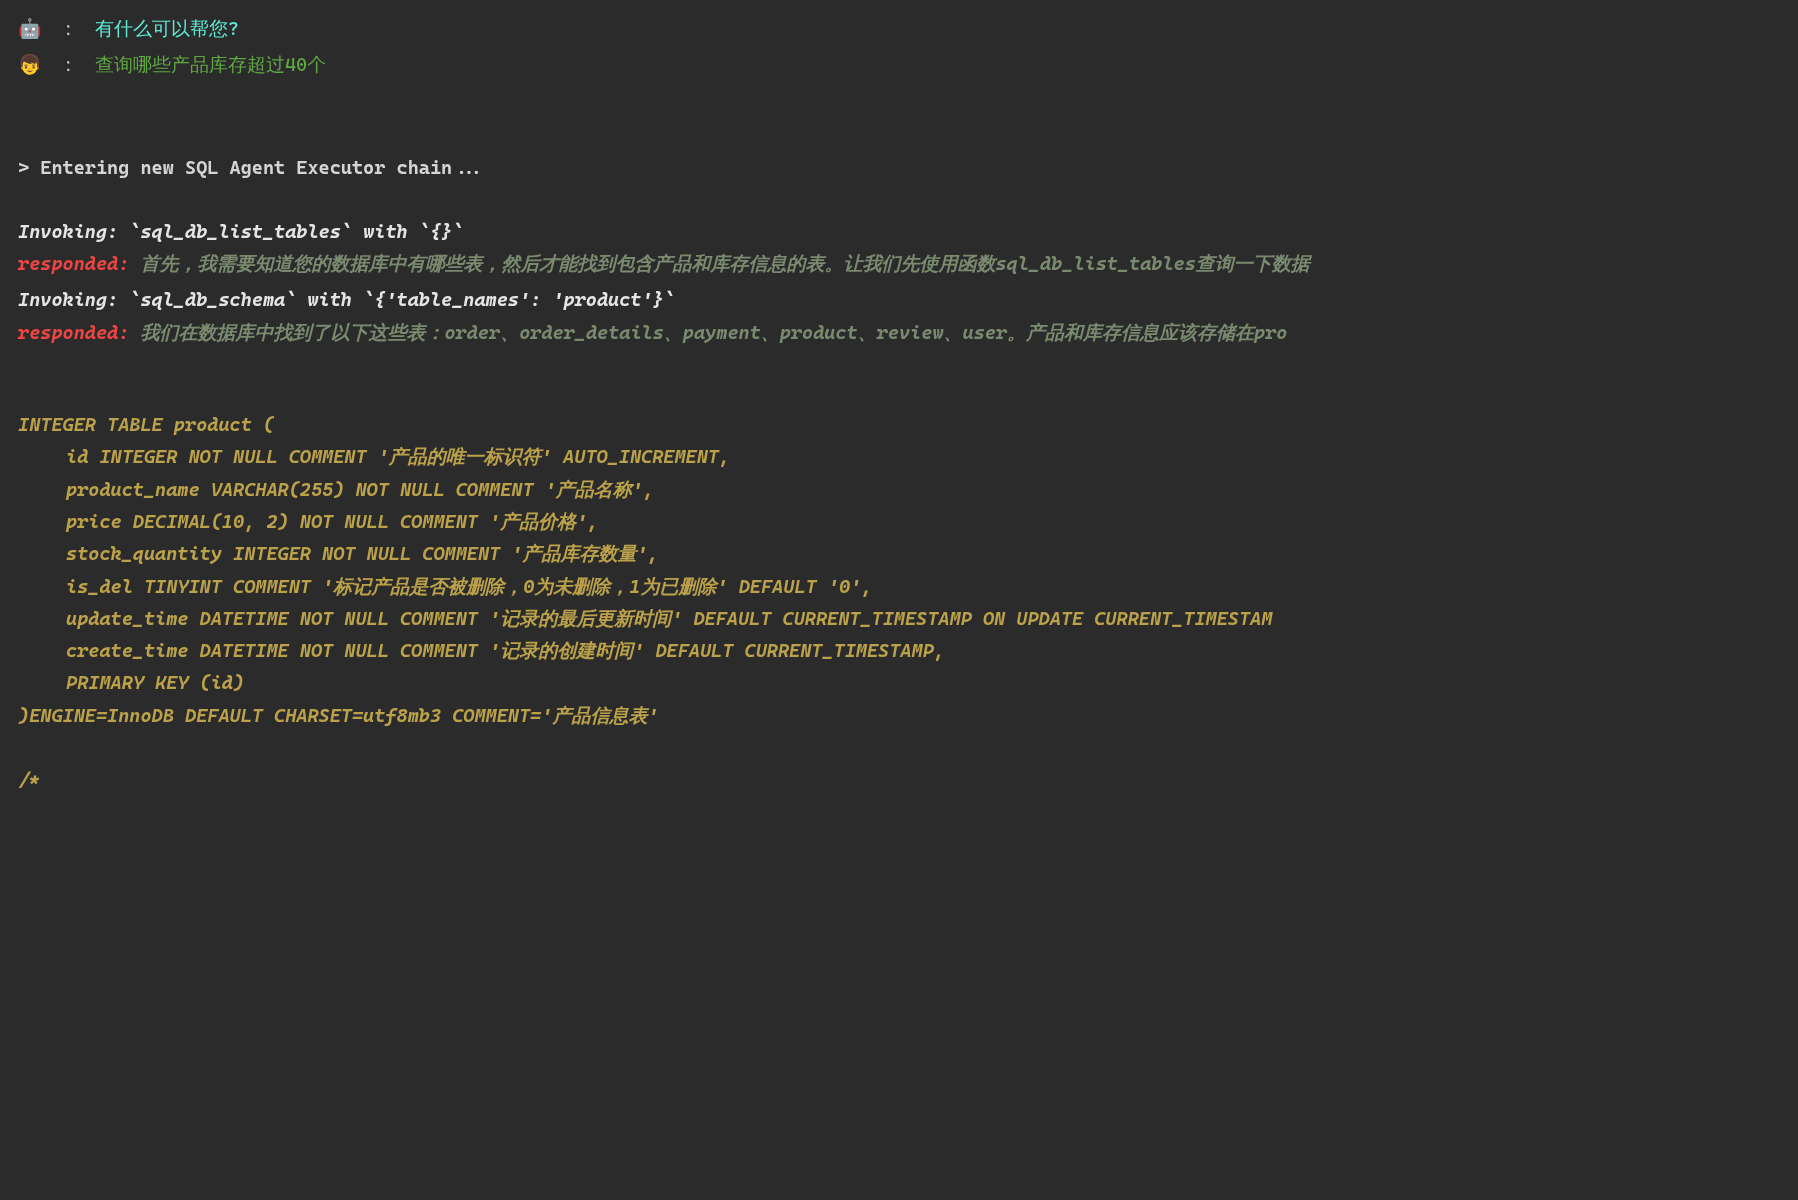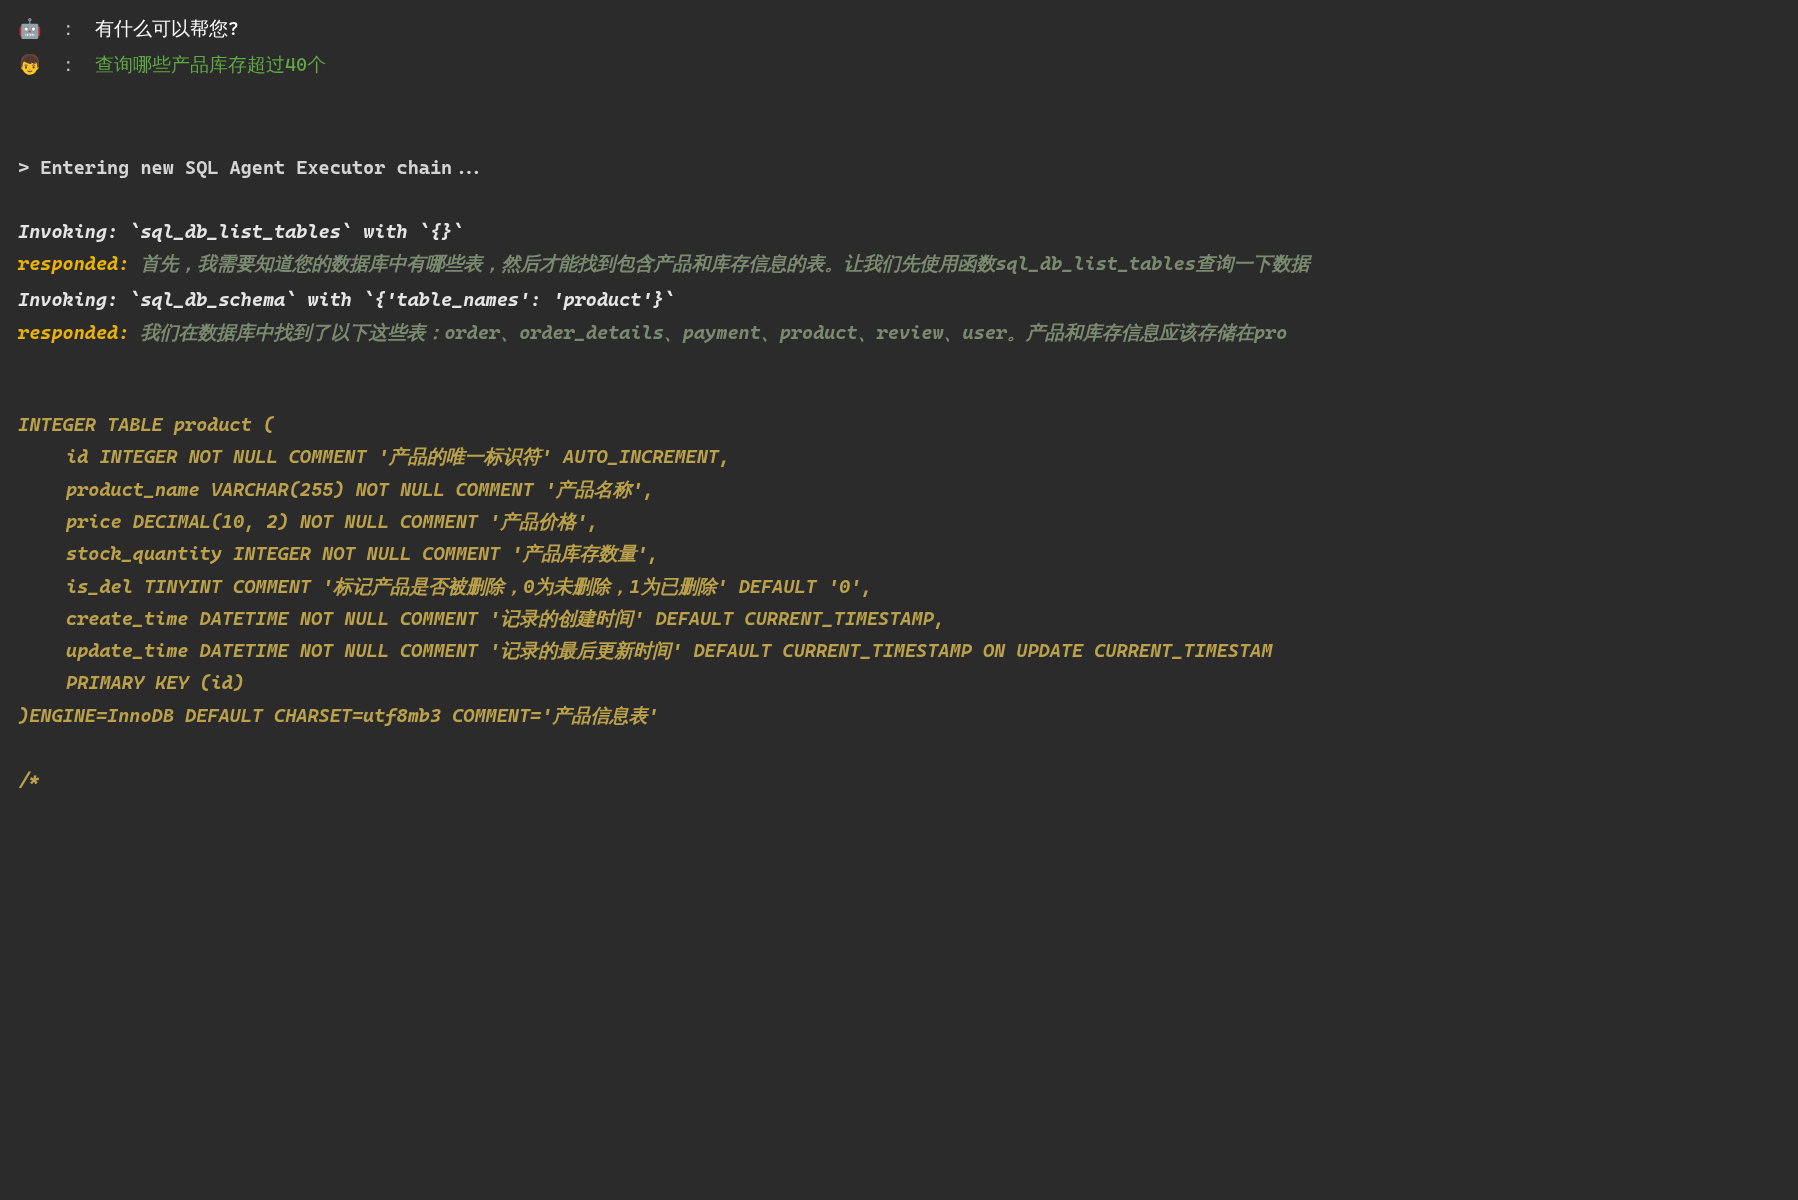--- a/index.html
+++ b/index.html
@@ -21,42 +21,42 @@
       margin-bottom: 4px;
     }
     .emoji {
       font-style: normal;
     }
     .colon {
       color: #c8c8c8;
       margin: 0 6px;
     }
     .bot-text {
-      color: #ffffff;
+      color: #5eead4;
     }
     .user-text {
       color: #5fa843;
     }
     .output-block {
       margin-top: 70px;
       font-weight: bold;
       font-style: italic;
     }
     .entering {
       color: #d4d4d4;
       font-style: normal;
       font-weight: bold;
       margin-bottom: 32px;
     }
     .invoking {
       color: #e5e5e5;
       font-style: italic;
     }
     .responded {
-      color: #eab308;
+      color: #ef4444;
       font-style: italic;
     }
     .responded-text {
       color: #7a8a6f;
     }
     .italic-fn {
       font-style: italic;
       text-align: right;
     }
     .tables-list {
@@ -117,20 +117,20 @@
     <span class="responded">responded:</span><span class="responded-text italic-fn"> 我们在数据库中找到了以下这些表：order、order_details、payment、product、review、user。产品和库存信息应该存储在pro</span>
   </div>
 
   <div class="schema-block">
     <div class="schema-line">INTEGER TABLE product (</div>
     <div class="schema-line indent">id INTEGER NOT NULL COMMENT '产品的唯一标识符' AUTO_INCREMENT, </div>
     <div class="schema-line indent">product_name VARCHAR(255) NOT NULL COMMENT '产品名称', </div>
     <div class="schema-line indent">price DECIMAL(10, 2) NOT NULL COMMENT '产品价格', </div>
     <div class="schema-line indent">stock_quantity INTEGER NOT NULL COMMENT '产品库存数量', </div>
     <div class="schema-line indent">is_del TINYINT COMMENT '标记产品是否被删除，0为未删除，1为已删除' DEFAULT '0', </div>
+    <div class="schema-line indent">update_time DATETIME NOT NULL COMMENT '记录的最后更新时间' DEFAULT CURRENT_TIMESTAMP ON UPDATE CURRENT_TIMESTAM</div>
     <div class="schema-line indent">create_time DATETIME NOT NULL COMMENT '记录的创建时间' DEFAULT CURRENT_TIMESTAMP, </div>
-    <div class="schema-line indent">update_time DATETIME NOT NULL COMMENT '记录的最后更新时间' DEFAULT CURRENT_TIMESTAMP ON UPDATE CURRENT_TIMESTAM</div>
     <div class="schema-line indent">PRIMARY KEY (id)</div>
     <div class="schema-line">)ENGINE=InnoDB DEFAULT CHARSET=utf8mb3 COMMENT='产品信息表'</div>
     <div class="spacer"></div>
     <div class="schema-line">/*</div>
   </div>
 </div>
 
 </body></html>

